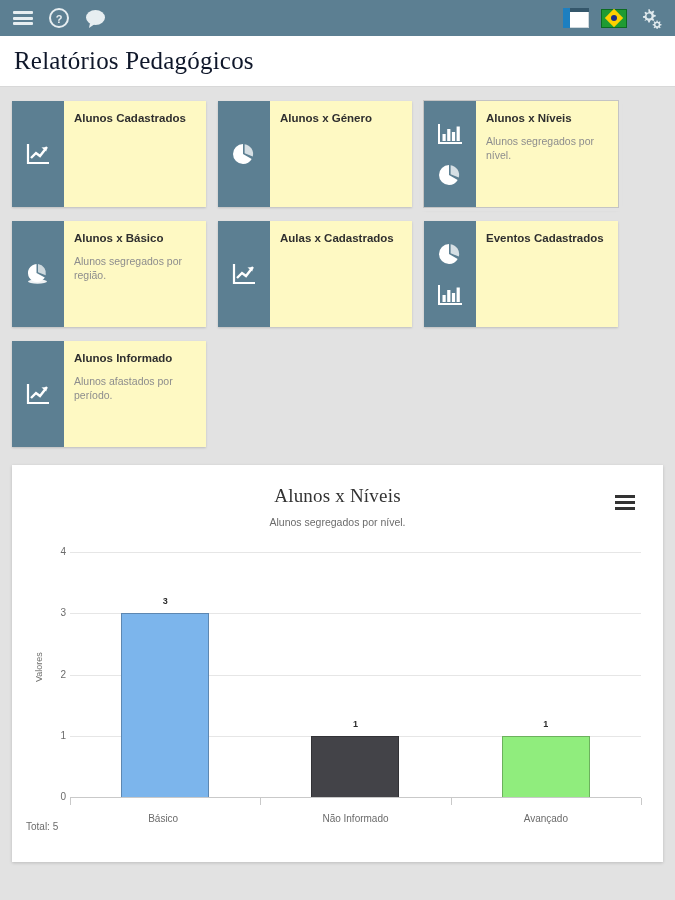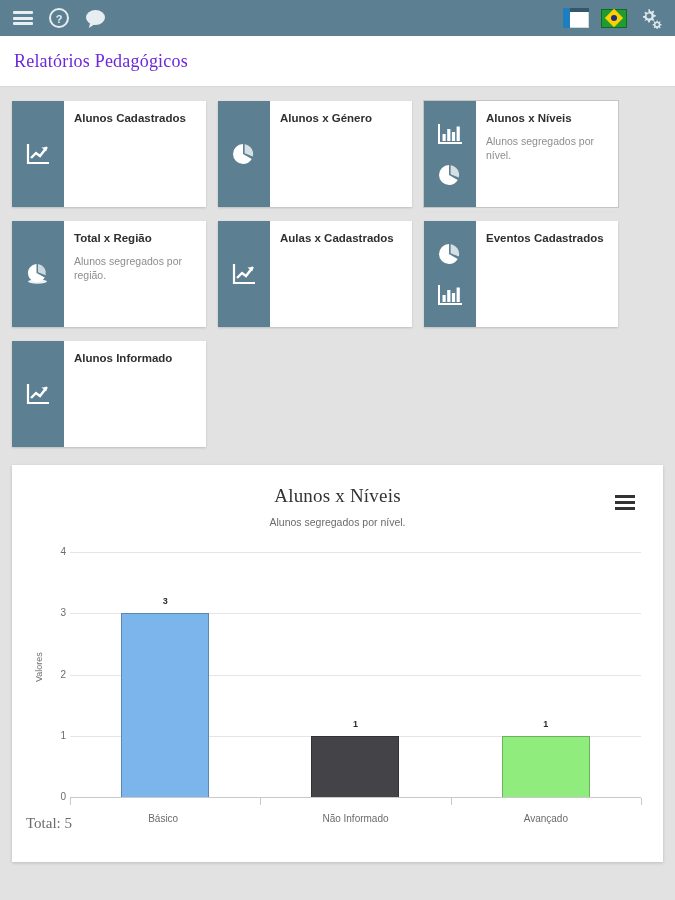--- a/index.html
+++ b/index.html
@@ -52,33 +52,33 @@
 
   
   #page-title-bar {
     height: 51px; background: #ffffff;
     display:flex; align-items:center;
     padding-left: 14px;
     border-bottom: 1px solid #d8d8d8;
   }
   #page-title-bar h1 {
     font-family: "Liberation Serif", serif;
-    font-size: 18px; font-weight: 400; color: #6d28d9;
+    font-size: 25px; font-weight: 400; color: #0f172a;
     letter-spacing: .2px;
   }
 
   
   #cards {
     padding: 14px 12px 0 12px;
     display: flex; flex-wrap: wrap;
     gap: 14px 12px;
   }
   .card {
     width: 194px; height: 106px;
-    background: #ffffff;
+    background: #fef9c3;
     display: flex;
     box-shadow: 0 1px 2px rgba(0,0,0,.16);
     cursor: pointer;
     position: relative;
   }
   .card.selected {
     outline: 1px solid #c4c4c4;
     box-shadow: 0 0 0 4px #e2e2e2, 0 1px 4px rgba(0,0,0,.30);
   }
   .card .iconcol {
@@ -170,22 +170,22 @@
   .bar-val {
     position:absolute; width: 100%; text-align:center;
     font-size: 9px; font-weight: bold; color: #2b2b2b;
   }
   .x-label {
     position:absolute; bottom: 8px; text-align:center;
     font-size: 10px; color: #6b6b6b;
   }
   #total {
     position:absolute; left: 14px; bottom: 30px;
-    font-size: 15px; color: #6b6b6b;
-    font-family: Liberation Serif, serif;
+    font-size: 10px; color: #6b6b6b;
+    font-family: Liberation Sans, sans-serif;
   }
 </style>
 </head>
 <body>
 
 <div id="topbar">
   <div class="left">
     <div class="tb-icon hamburger">
       <div>
         <i class="bar-line"></i>
@@ -286,21 +286,21 @@
     <div class="card">
       <div class="iconcol">
         <svg class="c-ico" viewBox="0 0 26 24">
       <path d="M11.5 11 L11.5 2 A9 9 0 1 0 19.8 15.4 Z" fill="#fff"></path>
       <path d="M13 2.1 A9 9 0 0 1 20.7 13.2 L13 10.2 Z" fill="#fff" opacity=".7"></path>
       <ellipse cx="12.5" cy="19.5" rx="9.5" ry="2.2" fill="#fff" opacity=".9"></ellipse>
       <rect x="11.6" y="16" width="1.8" height="4" fill="#fff"></rect>
     </svg>
       </div>
       <div class="body">
-        <div class="ttl">Total x Região</div>
+        <div class="ttl">Alunos x Básico</div>
         <div class="desc">Alunos segregados por região.</div>
       </div>
     </div>
     <div class="card">
       <div class="iconcol">
         <svg class="c-ico" viewBox="0 0 26 24">
       <path d="M3 2 L3 21 L24 21" stroke="#fff" stroke-width="2.2" fill="none"></path>
       <polyline points="6,16 11,11 15,14 22,5" stroke="#fff" stroke-width="2.4" fill="none"></polyline>
       <polygon points="22,5 16.5,5.4 21.3,9.6" fill="#fff"></polygon>
     </svg>
@@ -331,20 +331,21 @@
     <div class="card">
       <div class="iconcol">
         <svg class="c-ico" viewBox="0 0 26 24">
       <path d="M3 2 L3 21 L24 21" stroke="#fff" stroke-width="2.2" fill="none"></path>
       <polyline points="6,16 11,11 15,14 22,5" stroke="#fff" stroke-width="2.4" fill="none"></polyline>
       <polygon points="22,5 16.5,5.4 21.3,9.6" fill="#fff"></polygon>
     </svg>
       </div>
       <div class="body">
         <div class="ttl">Alunos Informado</div>
+        <div class="desc">Alunos afastados por período.</div>
       </div>
     </div>
   </div>
 
 <div id="chart-panel">
   <div id="chart-title">Alunos x Níveis</div>
   <div id="chart-subtitle">Alunos segregados por nível.</div>
   <div id="export-menu">
     <span></span>
       <span></span>

